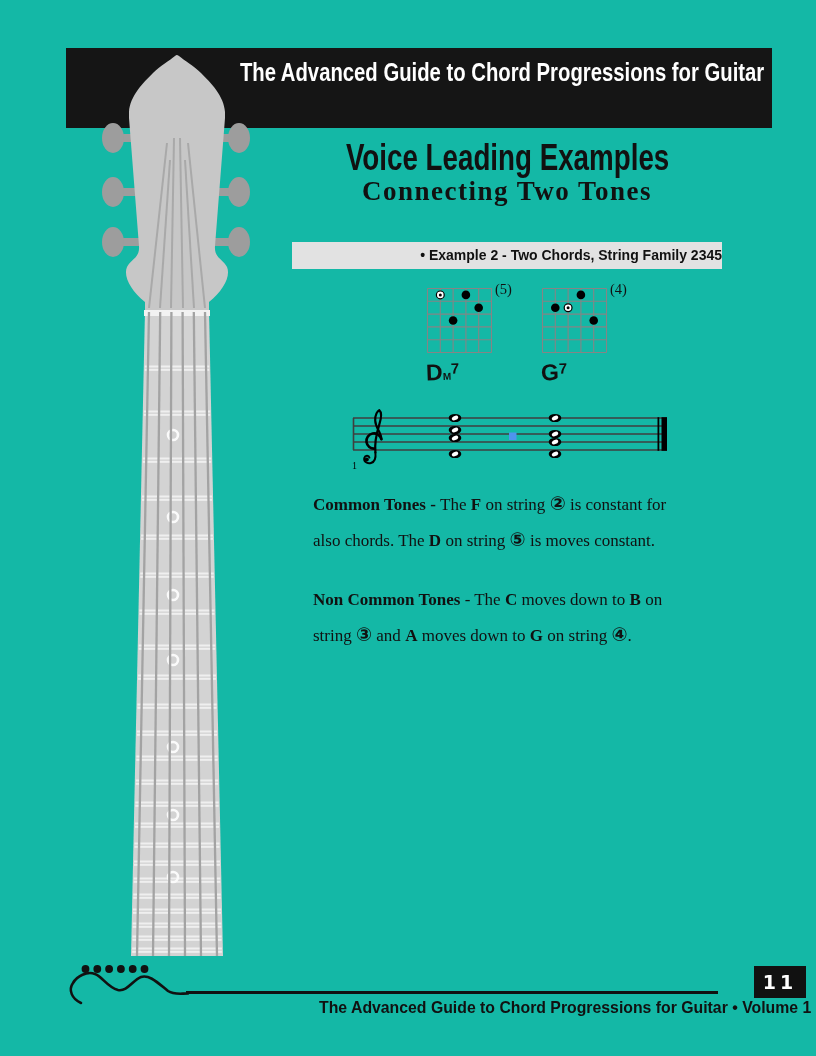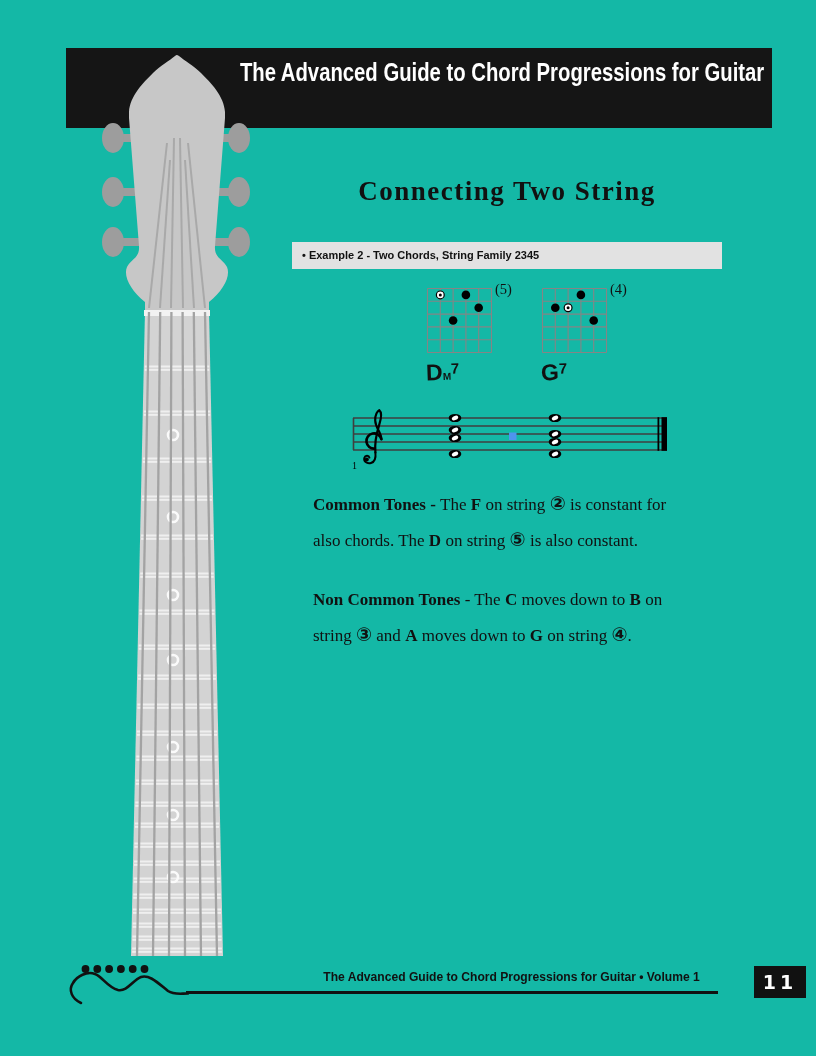--- a/index.html
+++ b/index.html
@@ -13,42 +13,42 @@
   
   .guitar-svg{position:absolute;left:55px;top:48px;z-index:2;}
   
   .page-title{position:absolute;left:292px;top:137px;width:430px;text-align:center;font-size:37px;
               font-weight:bold;white-space:nowrap;z-index:3;}
   .page-title .condense{display:inline-block;transform:scaleX(0.75);transform-origin:center;}
   .page-subtitle{position:absolute;left:292px;top:176px;width:430px;text-align:center;
                  font-family:"Liberation Serif",serif;font-weight:bold;font-size:27px;letter-spacing:1.5px;
                  white-space:nowrap;z-index:3;}
   .example-banner{position:absolute;left:292px;top:242px;width:430px;height:27px;background:#e2e2e2;
-                  font-size:11px;font-weight:bold;line-height:27px;padding-left:10px;box-sizing:border-box;
-                  white-space:nowrap;z-index:3;}
+                  font-size:14px;font-weight:bold;line-height:27px;padding-left:10px;box-sizing:border-box;
+                  white-space:nowrap;z-index:3;text-align:right;}
   
   .diagram{position:absolute;width:120px;height:115px;z-index:3;}
   .pos-label{position:absolute;left:71px;top:-2px;font-family:"Liberation Serif",serif;font-size:14.5px;}
   .chord-name{position:absolute;left:2px;top:76px;font-weight:800;transform:rotate(-2deg);white-space:nowrap;}
   .chord-name .letter{font-size:23px;}
   .chord-name .sub{font-size:14px;font-variant:small-caps;}
   .chord-name .sup{font-size:15px;position:relative;top:-6px;}
   
   .staff-svg{position:absolute;left:350px;top:405px;z-index:3;}
   
   .body-text{position:absolute;left:313px;top:486px;width:440px;font-family:"Liberation Serif",serif;
              font-size:17px;line-height:34px;z-index:3;}
   .body-text p{margin:0 0 25px 0;}
   .body-text .b{font-weight:bold;}
   .body-text .circ{font-family:"DejaVu Sans",sans-serif;font-weight:bold;font-size:19px;}
   
   .footer-squiggle{position:absolute;left:60px;top:960px;z-index:2;}
   .footer-rule{position:absolute;left:186px;top:991px;width:532px;height:3px;background:#111;z-index:2;}
-  .footer-text{position:absolute;left:282px;top:969px;width:430px;text-align:center;font-weight:bold;
-               font-size:13px;white-space:nowrap;z-index:3;}
+  .footer-text{position:absolute;left:282px;top:998px;width:430px;text-align:center;font-weight:bold;
+               font-size:17px;white-space:nowrap;z-index:3;}
   .footer-text .condense-sm{display:inline-block;transform:scaleX(0.93);transform-origin:right center;}
   .page-number-box{position:absolute;left:718px;top:966px;width:52px;height:32px;background:#111;z-index:3;
                    text-align:center;margin-left:36px;}
   .page-number{color:#fff;font-family:"DejaVu Sans",sans-serif;font-weight:bold;font-size:19px;
                line-height:32px;letter-spacing:4px;display:inline-block;transform:scaleY(1.05);}
 </style>
 </head>
 <body>
 
 <div class="page">
@@ -133,21 +133,22 @@
       <circle cx="118" cy="767" r="5" fill="none" stroke="#fafafa" stroke-width="2.6"></circle>
       <circle cx="118" cy="829" r="5" fill="none" stroke="#fafafa" stroke-width="2.6"></circle>
       <line x1="94" y1="264" x2="82" y2="908" stroke="#a3a3a3" stroke-width="2.3"></line>
       <line x1="105.2" y1="264" x2="98" y2="908" stroke="#a3a3a3" stroke-width="2.3"></line>
       <line x1="116.4" y1="264" x2="114" y2="908" stroke="#a3a3a3" stroke-width="2.3"></line>
       <line x1="127.6" y1="264" x2="130" y2="908" stroke="#a3a3a3" stroke-width="2.3"></line>
       <line x1="138.8" y1="264" x2="146" y2="908" stroke="#a3a3a3" stroke-width="2.3"></line>
       <line x1="150" y1="264" x2="162" y2="908" stroke="#a3a3a3" stroke-width="2.3"></line>
     </svg>
 
-  <div class="page-subtitle">Connecting Two String</div>
+  <div class="page-title"><span class="condense">Voice Leading Examples</span></div>
+  <div class="page-subtitle">Connecting Two Tones</div>
   <div class="example-banner">• Example 2 - Two Chords, String Family 2345</div>
 
   <div id="diagrams">
       <div class="diagram" style="left: 424px; top: 283px;">
         <svg width="68" height="68" viewBox="-1.5 -1.5 68 68" style="position: absolute; left: 2px; top: 4px;">
           <line x1="0" y1="0" x2="0" y2="64" stroke="#858585" stroke-width="1.1"></line>
           <line x1="12.8" y1="0" x2="12.8" y2="64" stroke="#858585" stroke-width="1.1"></line>
           <line x1="25.6" y1="0" x2="25.6" y2="64" stroke="#858585" stroke-width="1.1"></line>
           <line x1="38.400000000000006" y1="0" x2="38.400000000000006" y2="64" stroke="#858585" stroke-width="1.1"></line>
           <line x1="51.2" y1="0" x2="51.2" y2="64" stroke="#858585" stroke-width="1.1"></line>
@@ -241,21 +242,21 @@
         </g>
         <g transform="translate(205,49)">
           <ellipse cx="0" cy="0" rx="6.3" ry="4.1" fill="#000"></ellipse>
           <ellipse cx="0" cy="0" rx="3.4" ry="2.1" fill="#fff" transform="rotate(-28)"></ellipse>
         </g>
       </g>
       <rect x="159" y="27.5" width="7.5" height="7.5" fill="#4f94ee"></rect>
     </svg>
 
   <div class="body-text" id="bodytext">
-      <p><span class="b ">Common Tones - </span><span class="">The </span><span class="b ">F</span><span class=""> on string </span><span class="b circ">②</span><span class=""> is constant for</span><br><span class="">also chords. The </span><span class="b ">D</span><span class=""> on string </span><span class="b circ">⑤</span><span class=""> is also constant.</span></p>
+      <p><span class="b ">Common Tones - </span><span class="">The </span><span class="b ">F</span><span class=""> on string </span><span class="b circ">②</span><span class=""> is constant for</span><br><span class="">also chords. The </span><span class="b ">D</span><span class=""> on string </span><span class="b circ">⑤</span><span class=""> is moves constant.</span></p>
       <p><span class="b ">Non Common Tones</span><span class=""> - The </span><span class="b ">C</span><span class=""> moves down to </span><span class="b ">B</span><span class=""> on</span><br><span class="">string </span><span class="b circ">③</span><span class=""> and </span><span class="b ">A</span><span class=""> moves down to </span><span class="b ">G</span><span class=""> on string </span><span class="b circ">④</span><span class="">.</span></p>
     </div>
 
   <svg class="footer-squiggle" width="260" height="52" viewBox="0 0 260 52">
     <g id="footerdots">
         <circle cx="25.5" cy="9" r="3.9" fill="#111"></circle>
         <circle cx="37.3" cy="9" r="3.9" fill="#111"></circle>
         <circle cx="49.1" cy="9" r="3.9" fill="#111"></circle>
         <circle cx="60.900000000000006" cy="9" r="3.9" fill="#111"></circle>
         <circle cx="72.7" cy="9" r="3.9" fill="#111"></circle>

